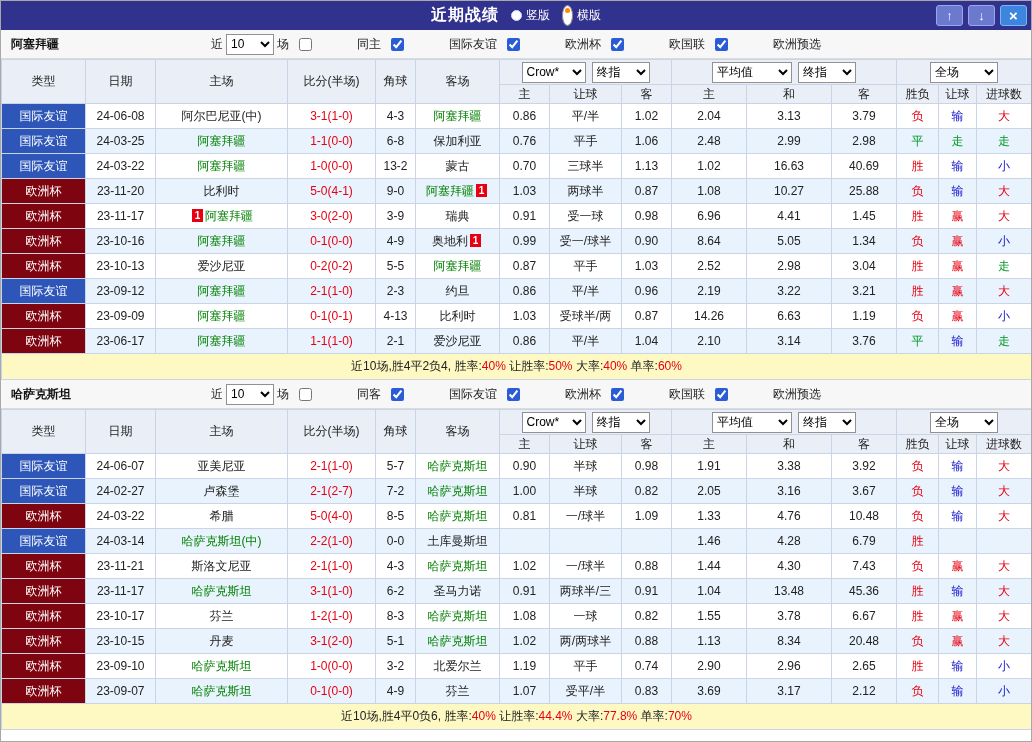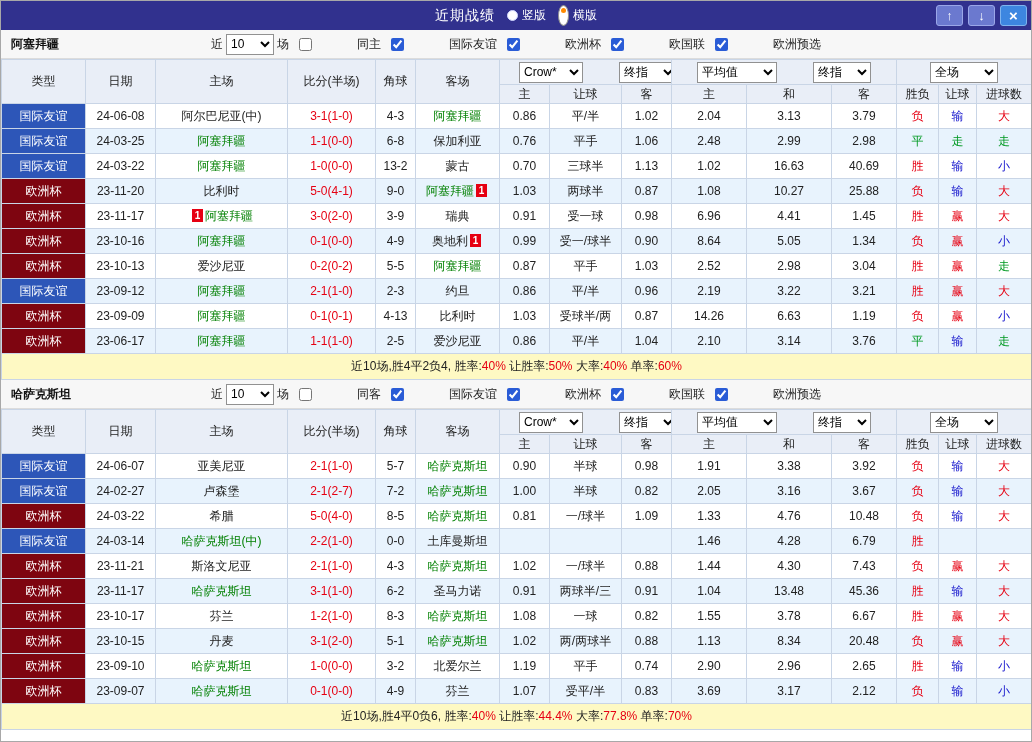--- a/index.html
+++ b/index.html
@@ -9,21 +9,21 @@
     --titlebar-bg:#31318e; --red:#e60012; --blue:#1414cc; --green:#009922;
     --team-green:#008000; --type-blue:#2d56b8; --type-maroon:#7e0510;
     --accent:#2a5cd6; --grid-border:#c9d5e6; --head-bg:#e9eef7; --stripe:#e8f3fd;
   }
   .popup { width:1032px; height:742px; border:1px solid #a8a8a8; background:#fff; overflow:hidden; }
 
   
   .titlebar { height:29px; background:var(--titlebar-bg); display:flex; align-items:center; color:#fff; padding:0 4px; }
   .tb-spacer { flex:1; }
   .tb-center { display:flex; align-items:center; gap:12px; }
-  .tb-title { font-size:14px; font-weight:normal; letter-spacing:1px; }
+  .tb-title { font-size:16px; font-weight:bold; letter-spacing:1px; }
   .radio-label { display:inline-flex; align-items:center; gap:4px; font-size:12px; cursor:pointer; }
   .radio-dot { width:11px; height:11px; border-radius:50%; background:#fff; border:1px solid #cfd6ff; position:relative; display:inline-block; }
   .radio-dot.sel::after { content:''; position:absolute; left:2px; top:2px; width:5px; height:5px; border-radius:50%; background:#ff8a00; }
   .tb-right { flex:1; display:flex; justify-content:flex-end; gap:5px; }
   .tb-btn { width:27px; height:21px; border:1px solid #9aa6e8; border-radius:3px; background:#6b79cf; color:#fff; font-size:13px; line-height:18px; text-align:center; cursor:pointer; font-family:inherit; }
   .tb-btn.close { background:#3d86e0; border-color:#7fb4ee; font-size:15px; font-weight:bold; }
 
   
   .sec-header { height:29px; background:#f7f7f7; border-bottom:1px solid #dcdcdc; position:relative; display:flex; align-items:center; }
   .team-name { font-weight:bold; margin-left:10px; color:#111; }
@@ -33,21 +33,21 @@
   .cb { display:inline-flex; align-items:center; cursor:pointer;gap:42px; }
   .cb input { width:13px; height:13px; accent-color:var(--accent); margin:0 3px 0 7px; }
 
   
   table.grid { width:1030px; border-collapse:collapse; table-layout:fixed; text-align:center; }
   .grid th, .grid td { border:1px solid var(--grid-border); height:25px; padding:0 1px; overflow:hidden; white-space:nowrap; font-weight:normal; }
   .grid thead th { background:var(--head-bg); color:#222; }
   .grid thead th.colhead { height:44px; }
   .grid thead th.sub { height:19px; }
   .grid thead th.grp { height:25px; }
-  .grid thead th.grp .sel { margin:0 18px; }
+  .grid thead th.grp .sel { margin:0 3px; }
   .grid tbody tr:nth-child(even) td { background:var(--stripe); }
   .grid tbody tr td.type-blue { background:var(--type-blue); color:#fff; }
   .grid tbody tr td.type-maroon { background:var(--type-maroon); color:#fff; }
   .grid td.score { color:var(--red); }
   .team-green { color:var(--team-green); }
   .red-card { display:inline-block; min-width:11px; height:13px; line-height:13px; background:var(--red); color:#fff; font-size:10px; font-weight:bold; vertical-align:1px; margin:0 2px; padding:0 1px; }
   .grid tfoot td { background:#fef9c3; height:26px; border:1px solid var(--grid-border); }
   .seg-red { color:var(--red); }
   .w-crown { width:64px; } .w-final { width:58px; } .w-avg { width:80px; } .w-scope { width:68px; }
 </style>
@@ -298,21 +298,21 @@
               <td>1.19</td>
               <td style="color: rgb(230, 0, 18);">负</td>
               <td style="color: rgb(230, 0, 18);">赢</td>
               <td style="color: rgb(20, 20, 204);">小</td>
             </tr>
             <tr>
               <td class="type-maroon">欧洲杯</td>
               <td>23-06-17</td>
               <td><span class="team-green">阿塞拜疆</span></td>
               <td class="score">1-1(1-0)</td>
-              <td>2-5</td>
+              <td>2-1</td>
               <td><span class="">爱沙尼亚</span></td>
               <td>0.86</td>
               <td>平/半</td>
               <td>1.04</td>
               <td>2.10</td>
               <td>3.14</td>
               <td>3.76</td>
               <td style="color: rgb(0, 153, 34);">平</td>
               <td style="color: rgb(20, 20, 204);">输</td>
               <td style="color: rgb(0, 153, 34);">走</td>

